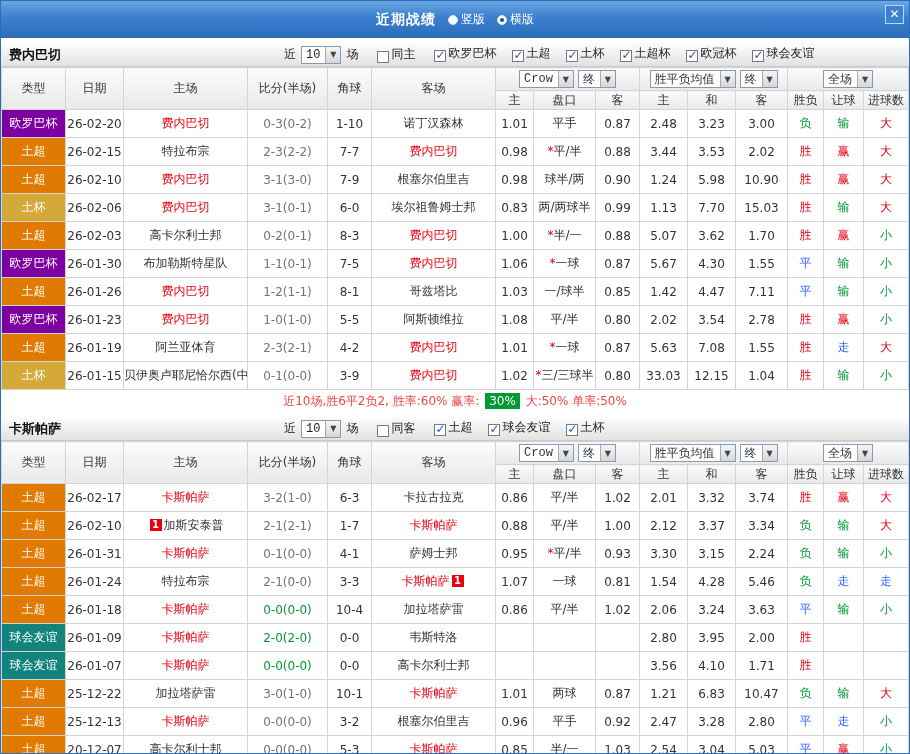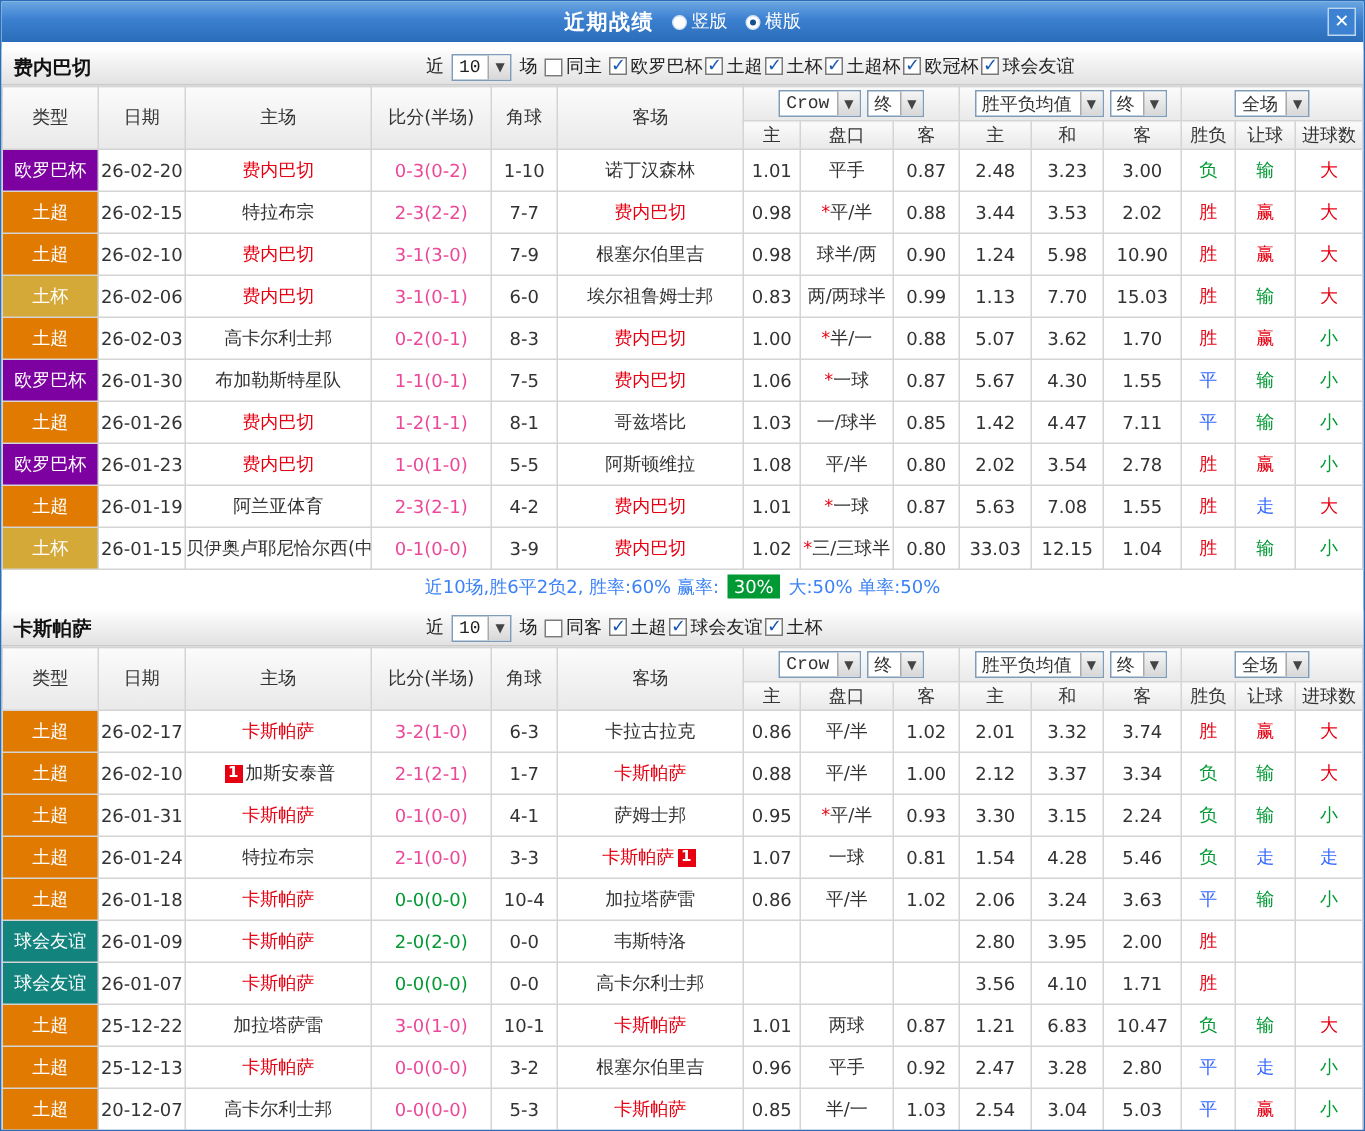--- a/index.html
+++ b/index.html
@@ -1,21 +1,21 @@
 <!DOCTYPE html>
 <html><head>
 <meta charset="utf-8">
 <style>
   * { box-sizing: border-box; }
   html,body { margin:0; padding:0; background:#fff; }
   body { font-family:"DejaVu Sans","Liberation Sans",sans-serif; font-size:12px; color:#333; }
   .frame { width:910px; height:754px; border:1px solid #2a6db8; overflow:hidden; background:#fff; }
 
   
-  .titlebar { height:27px; background:linear-gradient(180deg,#6aa6e2 0%,#3b7fd0 45%,#2a6db8 100%);
+  .titlebar { height:37px; background:linear-gradient(180deg,#6aa6e2 0%,#3b7fd0 45%,#2a6db8 100%);
     display:flex; align-items:center; justify-content:center; position:relative; color:#fff; }
   .title { font-weight:bold; font-size:14px; letter-spacing:1px; }
   .radio-item { display:flex; align-items:center; gap:3px; margin-left:12px; cursor:pointer;justify-content:flex-end; }
   .radio { width:10px; height:10px; border-radius:50%; background:#fff; border:1px solid #d5e5f5; display:inline-block; position:relative; }
   .radio.sel::after { content:""; position:absolute; left:2px; top:2px; width:4px; height:4px; border-radius:50%; background:#154f8d; }
   .close-btn { position:absolute; right:5px; top:4px; width:19px; height:19px; background:#3d82d2; border:1px solid #bcd6ee;
     color:#fff; text-align:center; line-height:17px; font-size:12px; cursor:pointer; }
 
   
   .section-bar { height:24px; background:linear-gradient(180deg,#fdfdfd,#e2e2e2); border-bottom:1px solid #c9c9c9;
@@ -23,43 +23,43 @@
   .team-name { font-weight:bold; font-size:13px; color:#111; width:150px; }
   .filters { display:flex; align-items:center; gap:3px; color:#222; margin-left:125px; }
 
   
   .dd { display:inline-flex; align-items:center; border:1px solid #7f9db9; background:#fff; height:18px; padding-left:4px; margin:0 2px; cursor:pointer; }
   .dd-label { padding-right:5px;font-family:Liberation Mono, monospace; }
   .dd-arrow { width:15px; height:16px; background:linear-gradient(#f5f5f5,#d7d7d7); border-left:1px solid #aaa;
     font-size:8px; display:flex; align-items:center; justify-content:center; color:#444; }
 
   
-  .cb-item { display:inline-flex; align-items:center; gap:2px; margin-left:2px; cursor:pointer; }
+  .cb-item { display:inline-flex; align-items:flex-end; gap:2px; margin-left:16px; cursor:pointer; }
   .cb { width:12px; height:12px; border:1px solid #7a7a7a; background:#fff; display:inline-block; position:relative; }
   .cb.on::after { content:"✓"; position:absolute; left:0px; top:-3px; font-size:12px; font-weight:bold; color:#1558b0; }
 
   
   table.grid { width:908px; border-collapse:collapse; table-layout:fixed; }
   .grid th, .grid td { border:1px solid #d4d4d4; text-align:center; overflow:hidden; white-space:nowrap; padding:0; }
   .grid thead th { background:linear-gradient(180deg,#fbfbfb,#e9e9e9); font-weight:normal; color:#333; height:23px; }
   .grid thead tr.h2 th { height:19px; }
   .grid td { height:28px; background:#fff; }
   .th-dd { display:flex; align-items:center; justify-content:center; }
 
   .type-cell { color:#fff; }
   .team-red { color:#e60012; }
-  .score.red { color:#ec4899; } .score.green { color:#009933; }
+  .score.red { color:#737373; } .score.green { color:#009933; }
   .res.red { color:#e60012; } .res.green { color:#009933; } .res.blue { color:#3366ff; }
   .odds { color:#333; }
   .star { color:#e60012; }
   .badge { display:inline-block; width:12px; height:12px; line-height:12px; background:#e60012; color:#fff;
     font-size:10px; font-weight:bold; margin:0 2px; vertical-align:1px; }
 
   .stats { height:22px; line-height:22px; text-align:center; color:#0000cc; }
-  .stat-blue { color:#3b82f6; }
+  .stat-blue { color:#ef4444; }
   .stat-badge { background:#009933; color:#fff; padding:1px 4px; margin:0 2px; }
 </style>
 </head>
 <body>
 
 <div class="frame">
 
   <div class="titlebar">
     <span class="title">近期战绩</span>
     <label class="radio-item">

